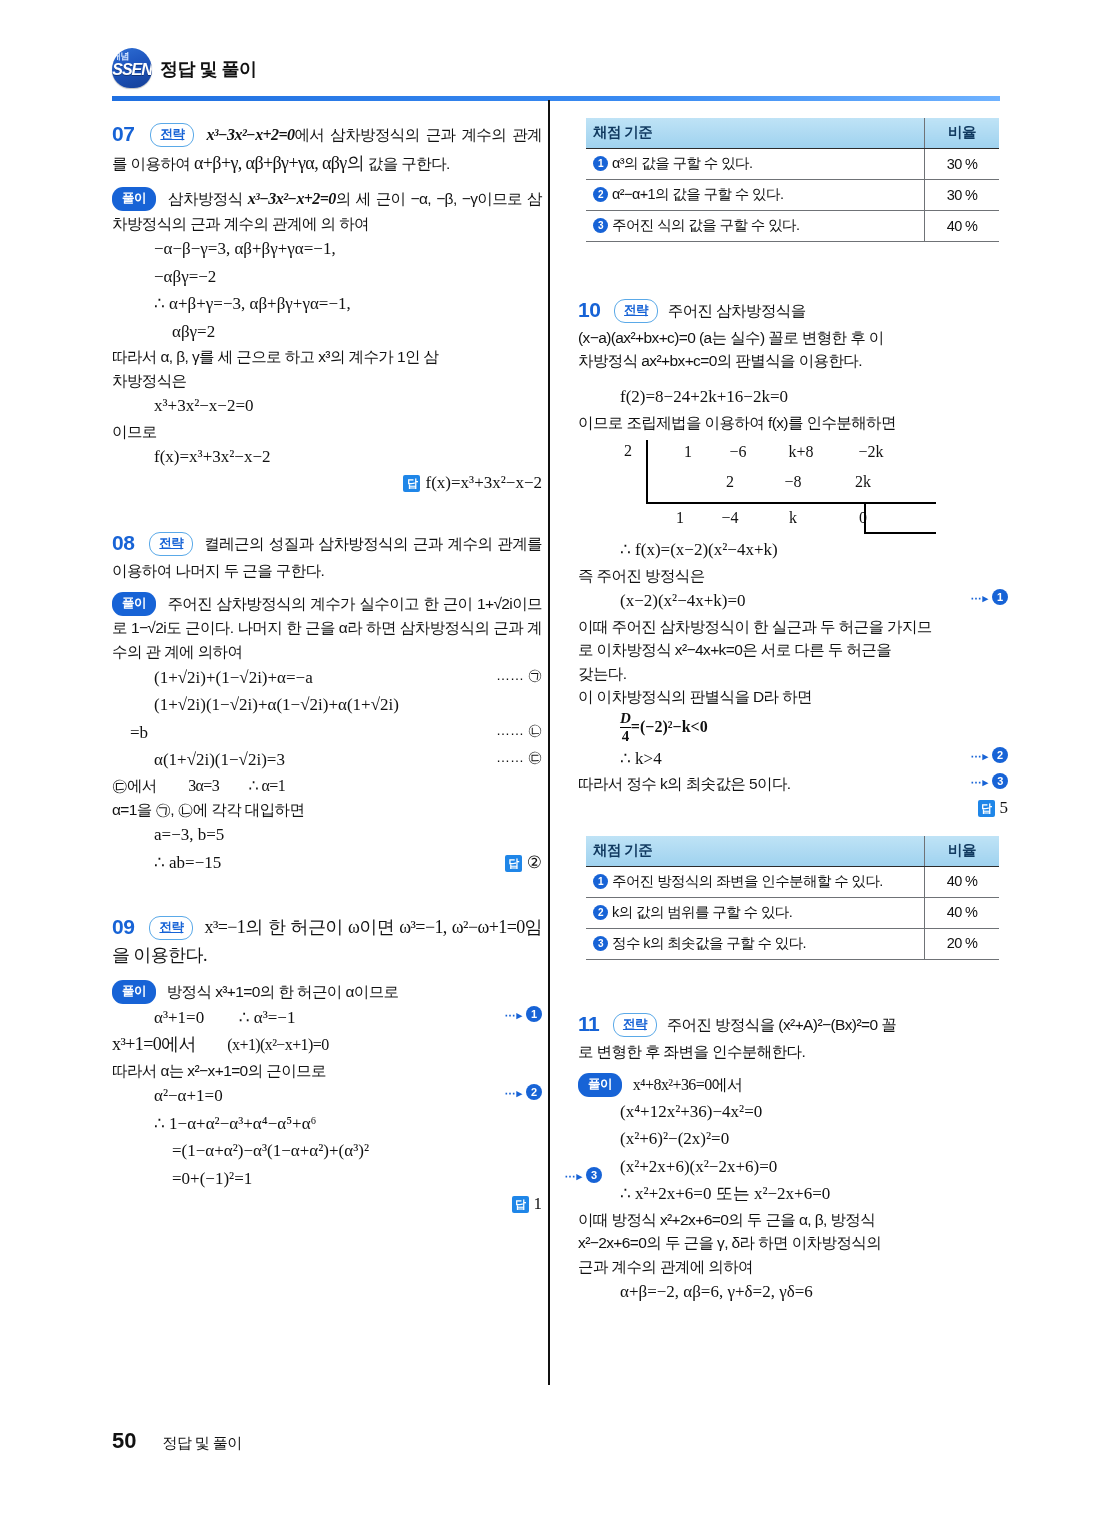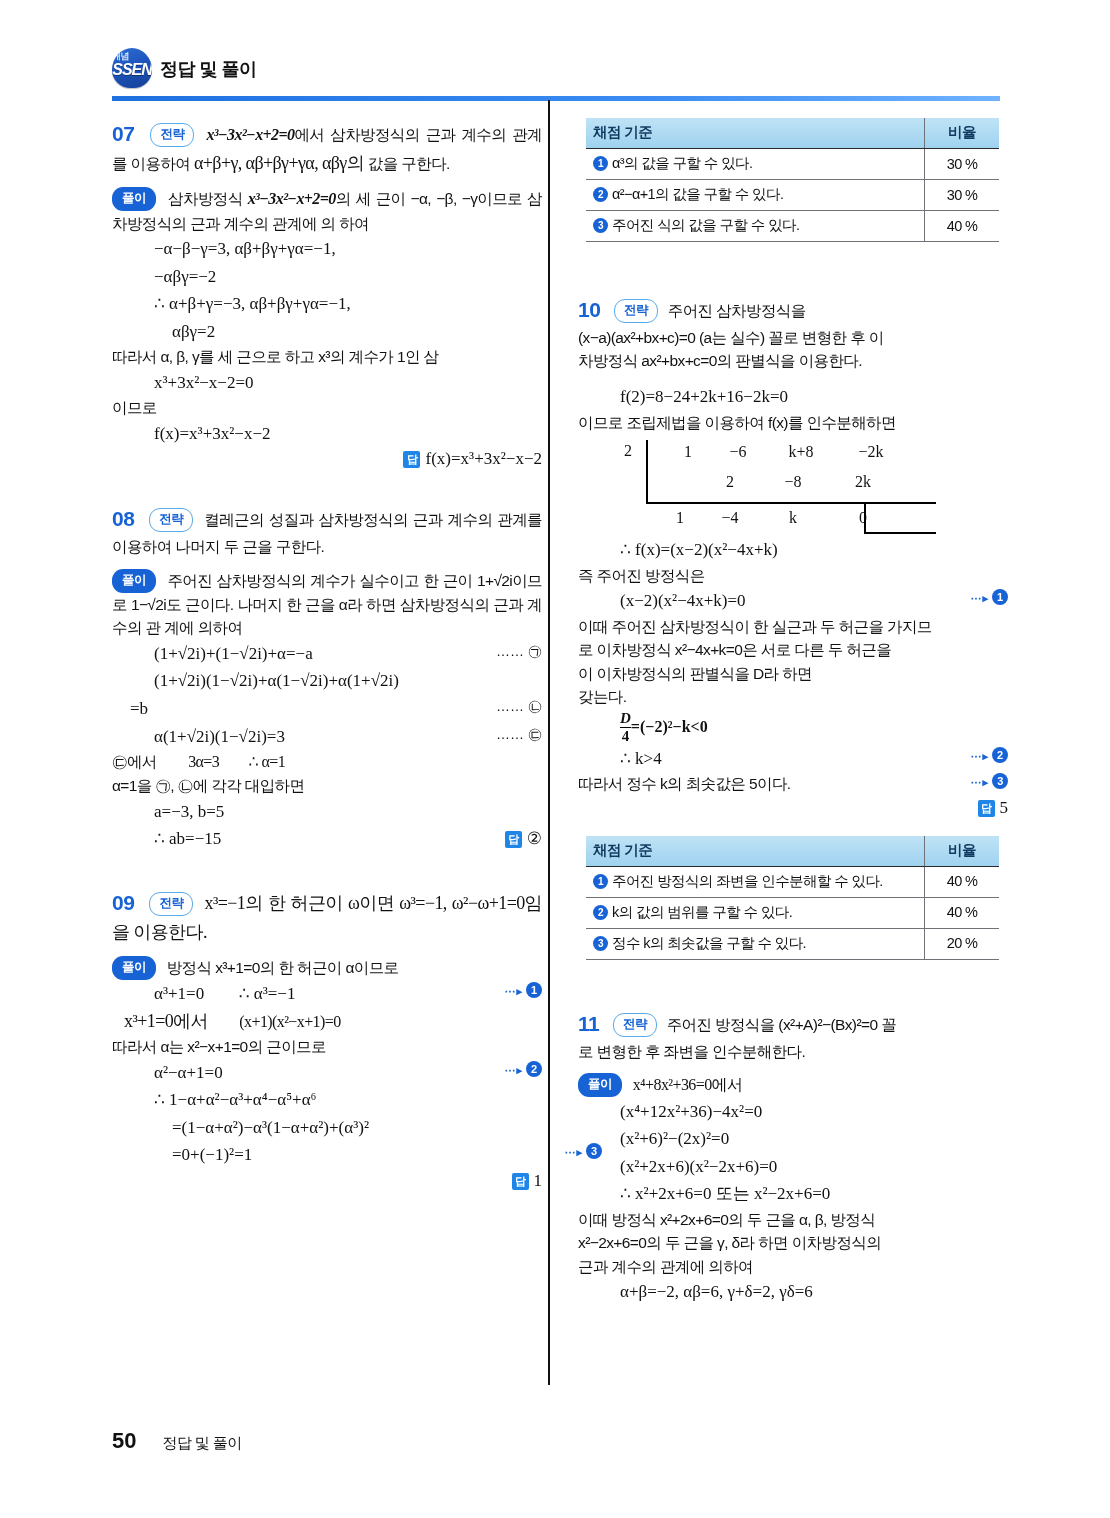--- a/index.html
+++ b/index.html
@@ -55,37 +55,37 @@
   .prob { margin-bottom:0; }
   .qnum {
     font-size:21px; font-weight:bold; color:#1763d6; letter-spacing:-0.5px;
     margin-right:10px; vertical-align:-1px;
   }
   .badge-strategy {
     display:inline-block;
     border:1.6px solid #5aa9e8; border-radius:11px;
     color:#1763d6; background:#ffffff;
     font-size:12.5px; font-weight:bold; letter-spacing:-0.5px;
-    padding:1px 9px 2px; margin-right:6px; vertical-align:2px;
+    padding:1px 9px 2px; margin-right:6px; vertical-align:2px;text-decoration:underline;
   }
   .badge-solution {
     display:inline-block;
     background:#1763d6; border-radius:11px; color:#ffffff;
     font-size:12.5px; font-weight:bold; letter-spacing:-0.5px;
     padding:2px 10px 3px; margin-right:7px; vertical-align:2px;
   }
   .body-text { font-size:15.5px; letter-spacing:-0.6px; line-height:1.52; text-align:justify; }
 
   
   .m { font-family:"Liberation Serif","DejaVu Serif",serif; font-size:18px; }
   .mb { font-family:"Liberation Serif","DejaVu Serif",serif; font-style:italic; font-weight:bold; font-size:16px; }
   .mr { font-family:"Liberation Serif","DejaVu Serif",serif; font-style:normal; font-size:16px; }
   .eq { font-family:"Liberation Serif","DejaVu Serif",serif; font-size:17px; line-height:1.62; margin-left:42px; position:relative; }
   .eq-indent2 { margin-left:60px; }
-  .flush { margin-left:12px; }
+  .flush { margin-left:0; }
 
   
   .ans { text-align:right; font-family:"Liberation Serif","DejaVu Serif",serif; font-size:17px; margin-top:2px; }
   .ans-icon {
     display:inline-block; width:17px; height:17px; background:#1f86e8;
     border-radius:2px; color:#fff; font-family:"Liberation Sans",sans-serif;
     font-size:11px; font-weight:bold; line-height:17px; text-align:center;
     vertical-align:1px; margin-right:5px; letter-spacing:-1px;
   }
   
@@ -183,20 +183,21 @@
         <span>삼차방정식</span>
         <span class="mb">x³−3x²−x+2=0</span><span>의 세 근이 −α,</span>
         <span>−β, −γ이므로 삼차방정식의 근과 계수의 관계에 의</span>
         <span>하여</span>
       </div>
       <div class="eq">−α−β−γ=3, αβ+βγ+γα=−1,</div>
       <div class="eq">−αβγ=−2</div>
       <div class="eq">∴ α+β+γ=−3, αβ+βγ+γα=−1,</div>
       <div class="eq eq-indent2">αβγ=2</div>
       <div class="body-text">따라서 α, β, γ를 세 근으로 하고 x³의 계수가 1인 삼</div>
+      <div class="body-text">차방정식은</div>
       <div class="eq">x³+3x²−x−2=0</div>
       <div class="body-text">이므로</div>
       <div class="eq">f(x)=x³+3x²−x−2</div>
       <div class="ans">
         <span class="ans-icon">답</span><span>f(x)=x³+3x²−x−2</span>
       </div>
     </div>
 
     <div class="sp34"></div>
 
@@ -363,22 +364,22 @@
       <div class="eq" style="margin-top:-4px;">∴ f(x)=(x−2)(x²−4x+k)</div>
       <div class="body-text">즉 주어진 방정식은</div>
       <div class="eq step-row">
         <span>(x−2)(x²−4x+k)=0</span>
         <span class="step">
           <span class="dots">⋯▸</span><span class="num">1</span>
         </span>
       </div>
       <div class="body-text">이때 주어진 삼차방정식이 한 실근과 두 허근을 가지므</div>
       <div class="body-text">로 이차방정식 x²−4x+k=0은 서로 다른 두 허근을</div>
+      <div class="body-text">갖는다.</div>
       <div class="body-text">이 이차방정식의 판별식을 D라 하면</div>
-      <div class="body-text">갖는다.</div>
       <div class="eq" style="line-height:2.1;">
         <span class="frac">
           <span class="n">D</span>
           <span class="d">4</span>
         </span><span class="mr" style="font-weight:bold;">=(−2)²−k&lt;0</span>
       </div>
       <div class="eq step-row">
         <span>∴ k&gt;4</span>
         <span class="step">
           <span class="dots">⋯▸</span><span class="num">2</span>

